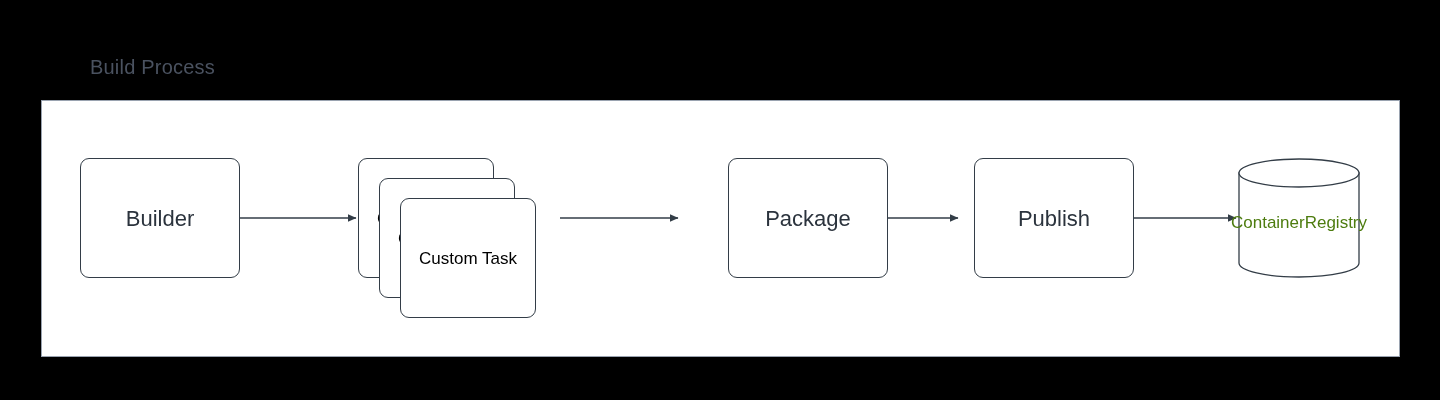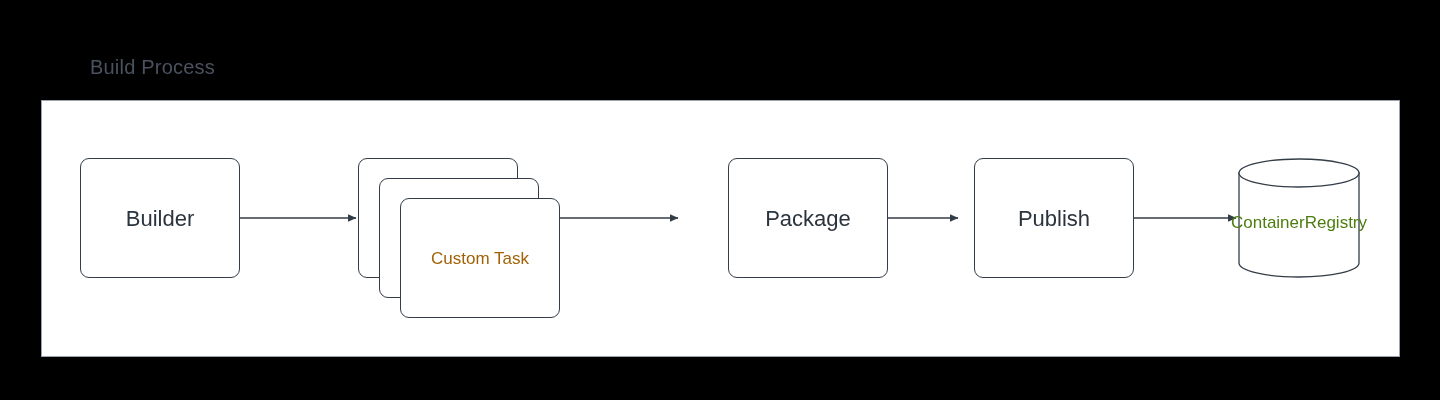--- a/index.html
+++ b/index.html
@@ -70,32 +70,32 @@
   #stack-custom-task {
     position: absolute;
     left: 358px;
     top: 158px;
     width: 204px;
     height: 164px;
   }
   .stack-card {
     position: absolute;
     box-sizing: border-box;
-    width: 160px;
+    width: 136px;
     height: 120px;
     background: #ffffff;
     border: 1px solid #333d47;
     border-radius: 9px;
     display: flex;
     align-items: center;
     justify-content: center;
     text-align: center;
     font-size: 17px;
     line-height: 23px;
-    color: #a16207;
+    color: #000000;
     overflow: hidden;
   }
   .stack-card-back   { left: 0px;  top: 0px;  z-index: 1; }
   .stack-card-mid    { left: 21px; top: 20px; z-index: 2; }
   .stack-card-front  { left: 42px; top: 40px; z-index: 3; }
 
   
   #node-container-registry {
     position: absolute;
     left: 1238px;

